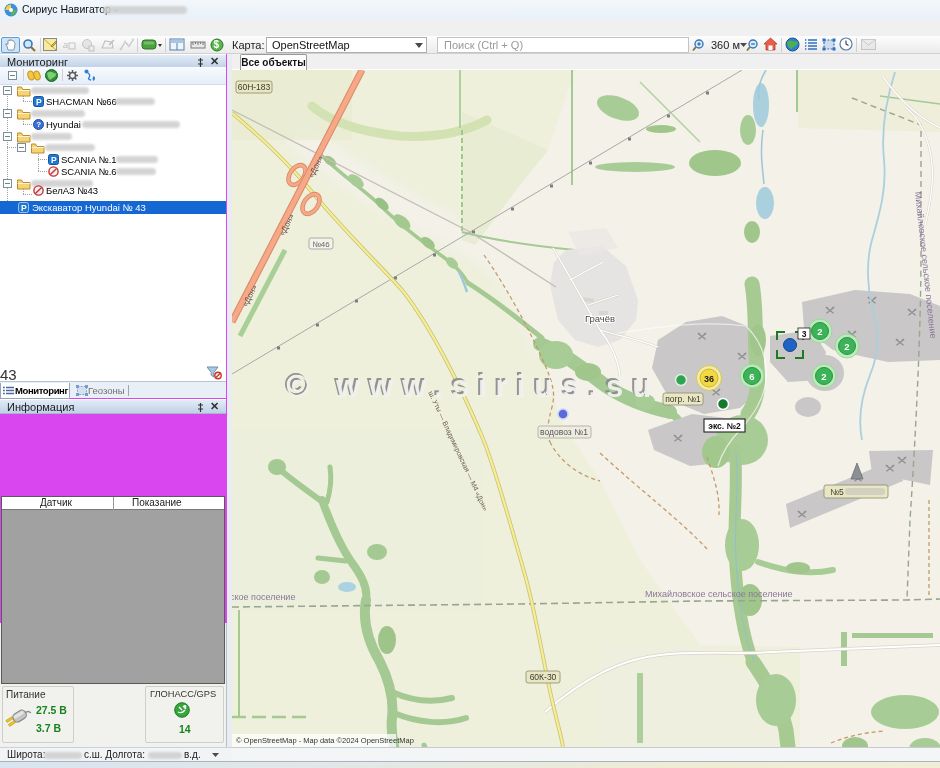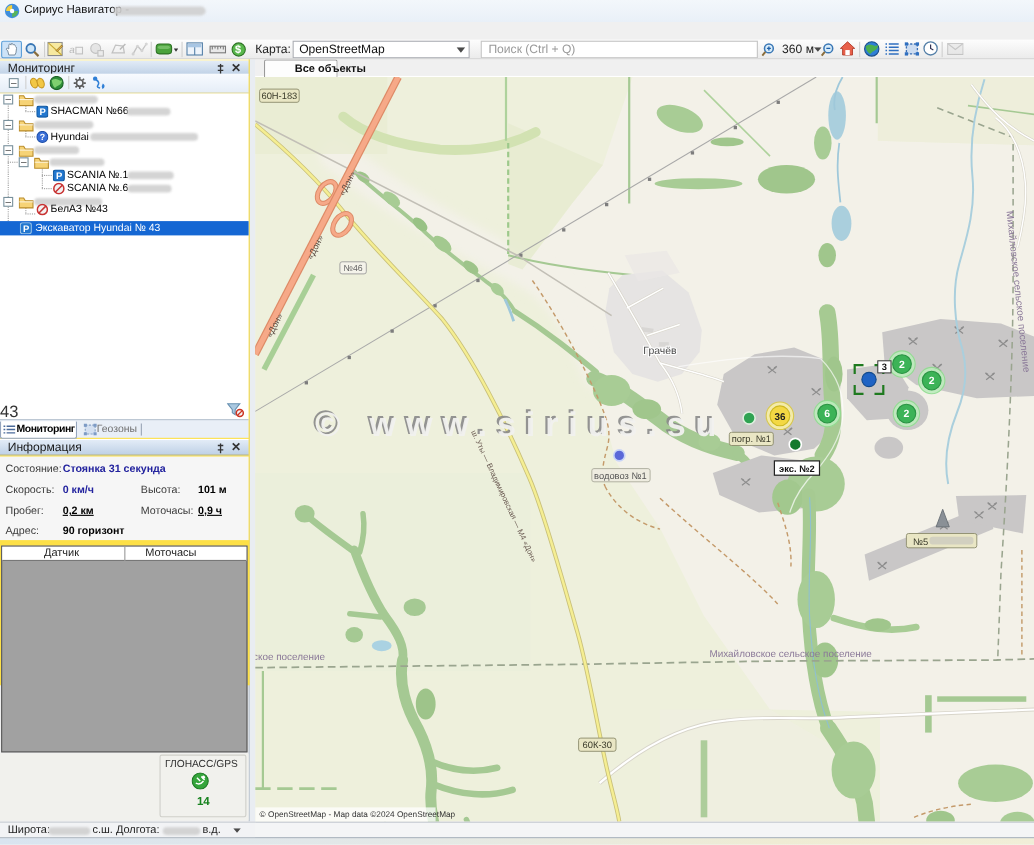--- a/index.html
+++ b/index.html
@@ -10,21 +10,21 @@
 
 #titlebar { position:absolute; left:0; top:0; width:940px; height:20px;
   background:linear-gradient(#f3f7fb,#e9f0f8); font-size:10.5px; color:#111; }
 #menubar { position:absolute; left:0; top:20px; width:940px; height:16px;
   background:#f6f6f6; font-size:10.5px; color:#222; }
 .mitem { position:absolute; top:2px; }
 #toolbar { position:absolute; left:0; top:36px; width:940px; height:18px;
   background:linear-gradient(#fdfdfd,#ebebeb); border-bottom:1px solid #d0d0d0; }
 .tsep { position:absolute; top:2px; width:1px; height:14px; background:#cfcfcf; }
 
-#leftpanel { position:absolute; left:0; top:54px; width:227px; height:569px; background:#fde047; z-index:3; }
+#leftpanel { position:absolute; left:0; top:54px; width:227px; height:569px; background:#d946ef; z-index:3; }
 .phead { position:absolute; left:0; width:226px; height:15px;
   background:linear-gradient(#e3ecf7,#bfd1e6); border-top:1px solid #fff; border-bottom:1px solid #a8b8cc;
   font-size:11px; color:#1a1a1a; }
 .phead .t { position:absolute; left:7px; top:1px; }
 .pbtn { position:absolute; top:2px; font-size:11px; color:#333; }
 #ptoolbar { position:absolute; left:0; top:13px; width:226px; height:18px;
   background:linear-gradient(#f8fbff,#e5edf7); border-bottom:1px solid #d5dde8; }
 #tree { position:absolute; left:0; top:31px; width:226px; height:296px; background:#fff; }
 .trow { position:absolute; left:0; width:226px; height:12px; font-size:9.5px; color:#000; white-space:nowrap; }
 .vdot { position:absolute; width:1px; border-left:1px dotted #a0a0a0; }
@@ -46,21 +46,21 @@
 .gval { color:#18831f; font-weight:bold; font-size:10.5px; position:absolute; }
 #lstatus { position:absolute; left:0; top:693px; width:232px; height:14px; background:#f2f3f5; border-top:1px solid #cdd2d8;
   font-size:10px; color:#222; }
 
 #split { position:absolute; left:226px; top:54px; width:6px; height:693px; background:#e9edf2; border-left:1px solid #b5bfca; }
 
 #maparea { position:absolute; left:232px; top:54px; width:708px; height:693px; }
 #maptabs { position:absolute; left:0; top:0; width:708px; height:16px; background:#f0f0f0; border-bottom:1px solid #fff; }
 #maptab1 { position:absolute; left:8px; top:0px; width:67px; height:16px; background:#fdfdfd;
   border:1px solid #9a9a9a; border-bottom:none; border-radius:2px 2px 0 0;
-  font-size:10px; font-weight:bold; color:#111; text-align:center; line-height:15px; white-space:nowrap;padding-left:27px;}
+  font-size:10px; font-weight:bold; color:#111; text-align:center; line-height:15px; white-space:nowrap;}
 #mapsvg { position:absolute; left:0; top:16px; }
 
 #statusbar { position:absolute; left:0; top:747px; width:940px; height:14px; background:#f4f5f6; border-top:1px solid #c6cbd1; }
 #taskstrip { position:absolute; left:0; top:761px; width:940px; height:7px;
   background:linear-gradient(90deg,#d9e4f0 0%,#e4e8e6 40%,#efecd4 75%,#f1eed8 100%); border-top:1px solid #aab4be; }
 </style>
 </head>
 <body>
 <div id="app">
 
@@ -372,44 +372,44 @@
   </div>
 
   <div class="phead" id="infohead">
     <span class="t">Информация</span>
     <svg class="pbtn" style="left:196px;top:3px" width="9" height="10" viewBox="0 0 9 10">
           <path d="M4.5 0 V6 M2 6 H7 M2 2 H7 M4.5 6 V9" stroke="#333" stroke-width="1.2"></path>
         </svg>
     <span class="pbtn" style="left:210px;top:0px;font-weight:bold">✕</span>
   </div>
 
-  <div id="infobody">
-    <span class="abs" style="left:5px;top:6px">Состояние:</span>
-    <span class="abs nav" style="left:57px;top:6px">Стоянка 31 секунда</span>
-    <span class="abs" style="left:5px;top:25px">Скорость:</span>
-    <span class="abs nav" style="left:57px;top:25px">0 км/ч</span>
-    <span class="abs" style="left:128px;top:25px">Высота:</span>
-    <b class="abs" style="left:180px;top:25px">101 м</b>
-    <span class="abs" style="left:5px;top:44px">Пробег:</span>
-    <b class="abs" style="left:57px;top:44px;text-decoration:underline">0,2 км</b>
-    <span class="abs" style="left:128px;top:44px">Моточасы:</span>
-    <b class="abs" style="left:180px;top:44px;text-decoration:underline">0,9 ч</b>
-    <span class="abs" style="left:5px;top:62px">Адрес:</span>
-    <b class="abs" style="left:57px;top:62px">90 горизонт</b>
-  </div>
 
   <div id="senstable">
     <div id="senshead">
       <span class="abs" style="left:38px">Датчик</span>
-      <span class="abs" style="left:130px">Моточасы</span>
+      <span class="abs" style="left:130px">Показание</span>
       <div class="abs" style="left:111px;top:0;width:1px;height:13px;background:#999"></div>
     </div>
   </div>
 
   <div id="botboxes">
+    <div class="gbox" style="left:2px;width:72px">
+      <span class="abs" style="left:3px;top:2px">Питание</span>
+      <svg class="abs" style="left:2px;top:16px" width="28" height="27" viewBox="0 0 28 27">
+        <g transform="rotate(-32 14 14)">
+          <rect x="8" y="9" width="14" height="9" rx="4" fill="#c4c4c4" stroke="#808080"></rect>
+          <rect x="9.5" y="10.5" width="11" height="3" rx="1.5" fill="#e8e8e8" opacity="0.9"></rect>
+          <rect x="1" y="10" width="7" height="2.4" fill="#e8c428" stroke="#b89410" stroke-width="0.5"></rect>
+          <rect x="1" y="14.6" width="7" height="2.4" fill="#e8c428" stroke="#b89410" stroke-width="0.5"></rect>
+          <path d="M22 13.5 Q26 13.5 26 17" fill="none" stroke="#909090" stroke-width="1.5"></path>
+        </g>
+      </svg>
+      <span class="gval" style="left:33px;top:17px">27.5 В</span>
+      <span class="gval" style="left:33px;top:35px">3.7 В</span>
+    </div>
     <div class="gbox" style="left:145px;width:79px">
       <span class="abs" style="left:4px;top:2px;font-size:9.3px">ГЛОНАСС/GPS</span>
       <svg class="abs" style="left:28px;top:15px" width="16" height="16" viewBox="0 0 16 16">
         <circle cx="8" cy="8" r="7.3" fill="#35a53c" stroke="#1d7a24"></circle>
         <path d="M4 10 Q8 12 11 8 M5 5 L8 8 M9 4 L12 7" stroke="#fff" stroke-width="1.3" fill="none"></path>
         <circle cx="11" cy="4.5" r="1.4" fill="#fff"></circle>
       </svg>
       <span class="gval" style="left:33px;top:36px">14</span>
     </div>
   </div>

